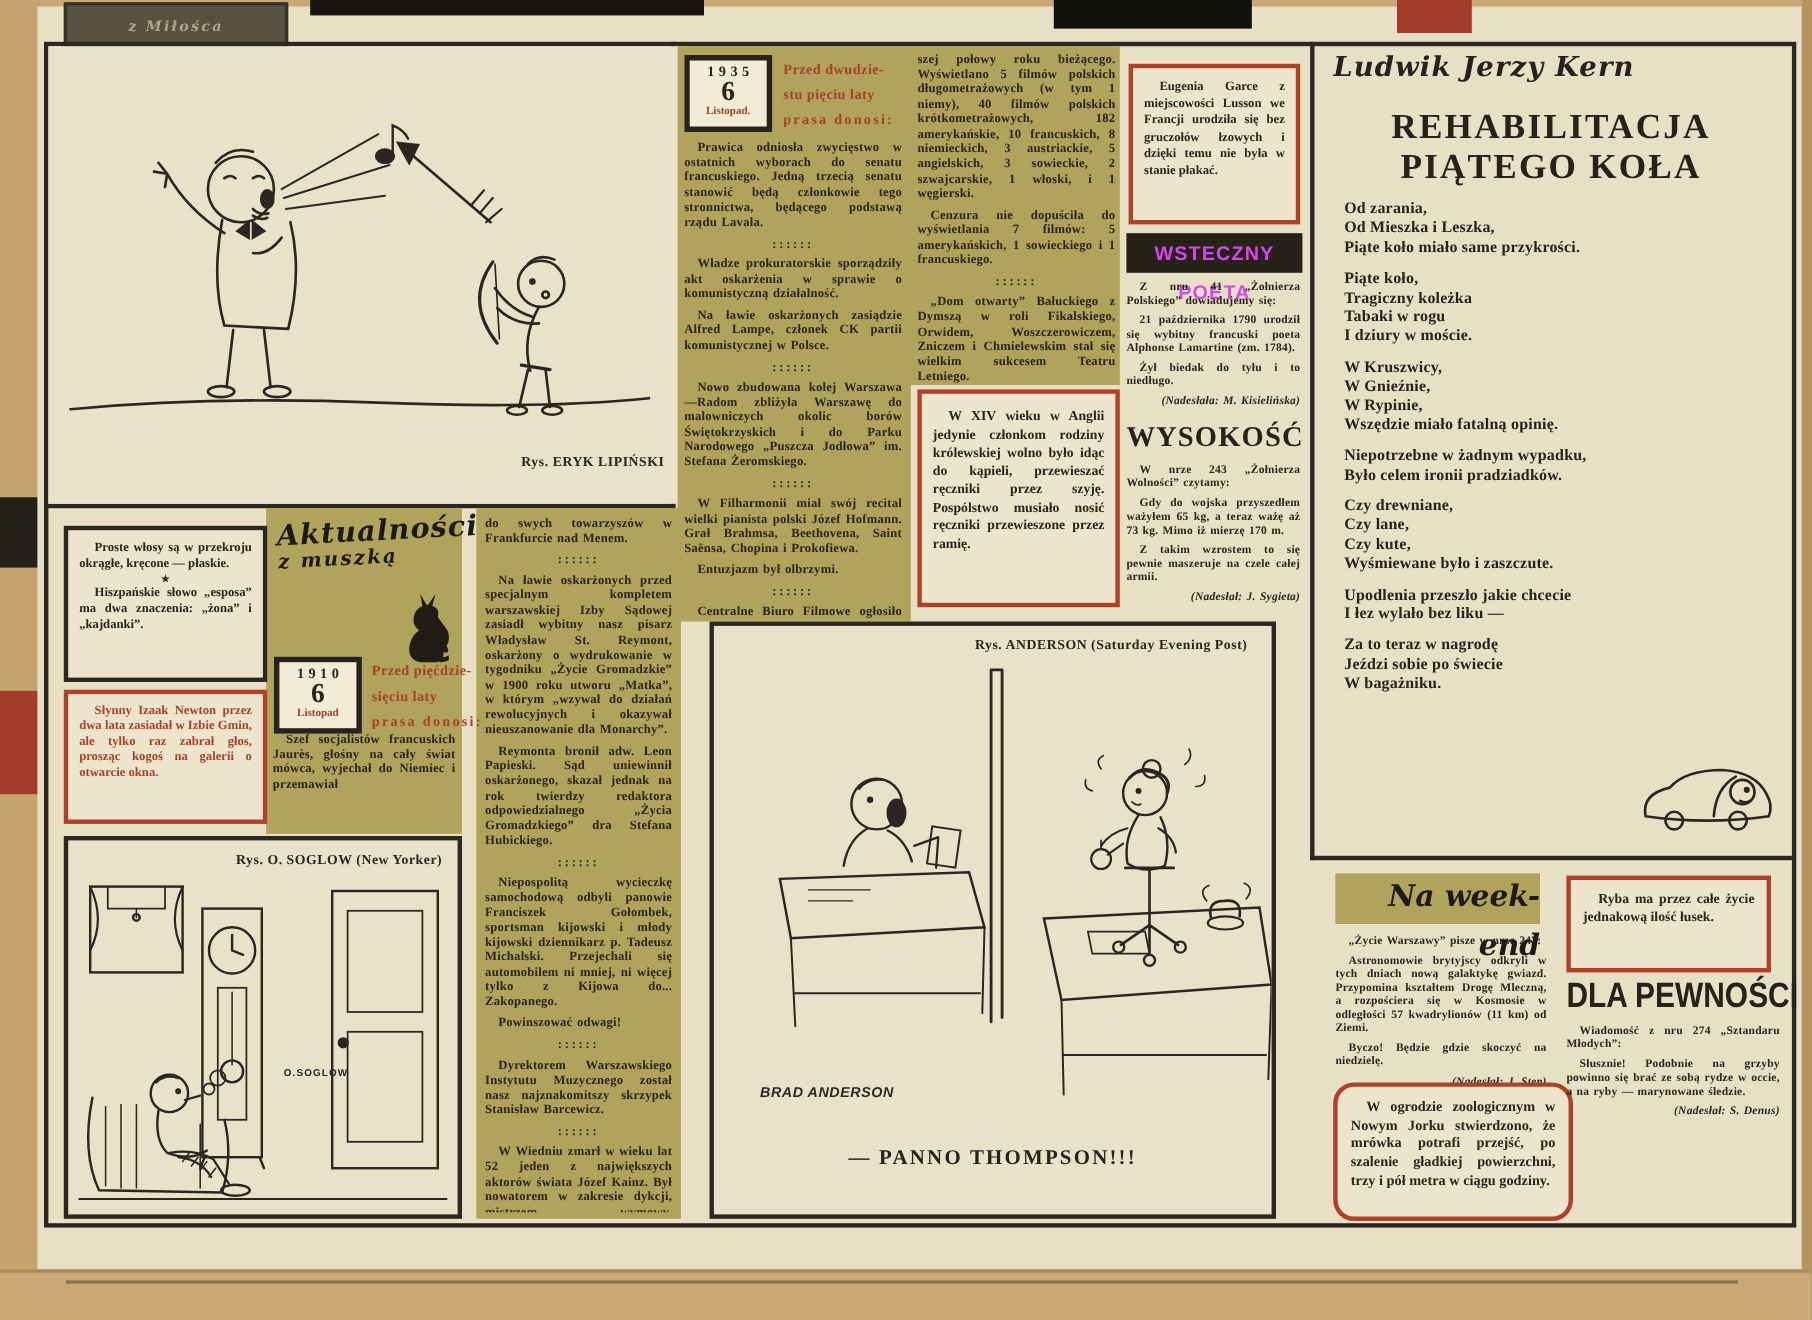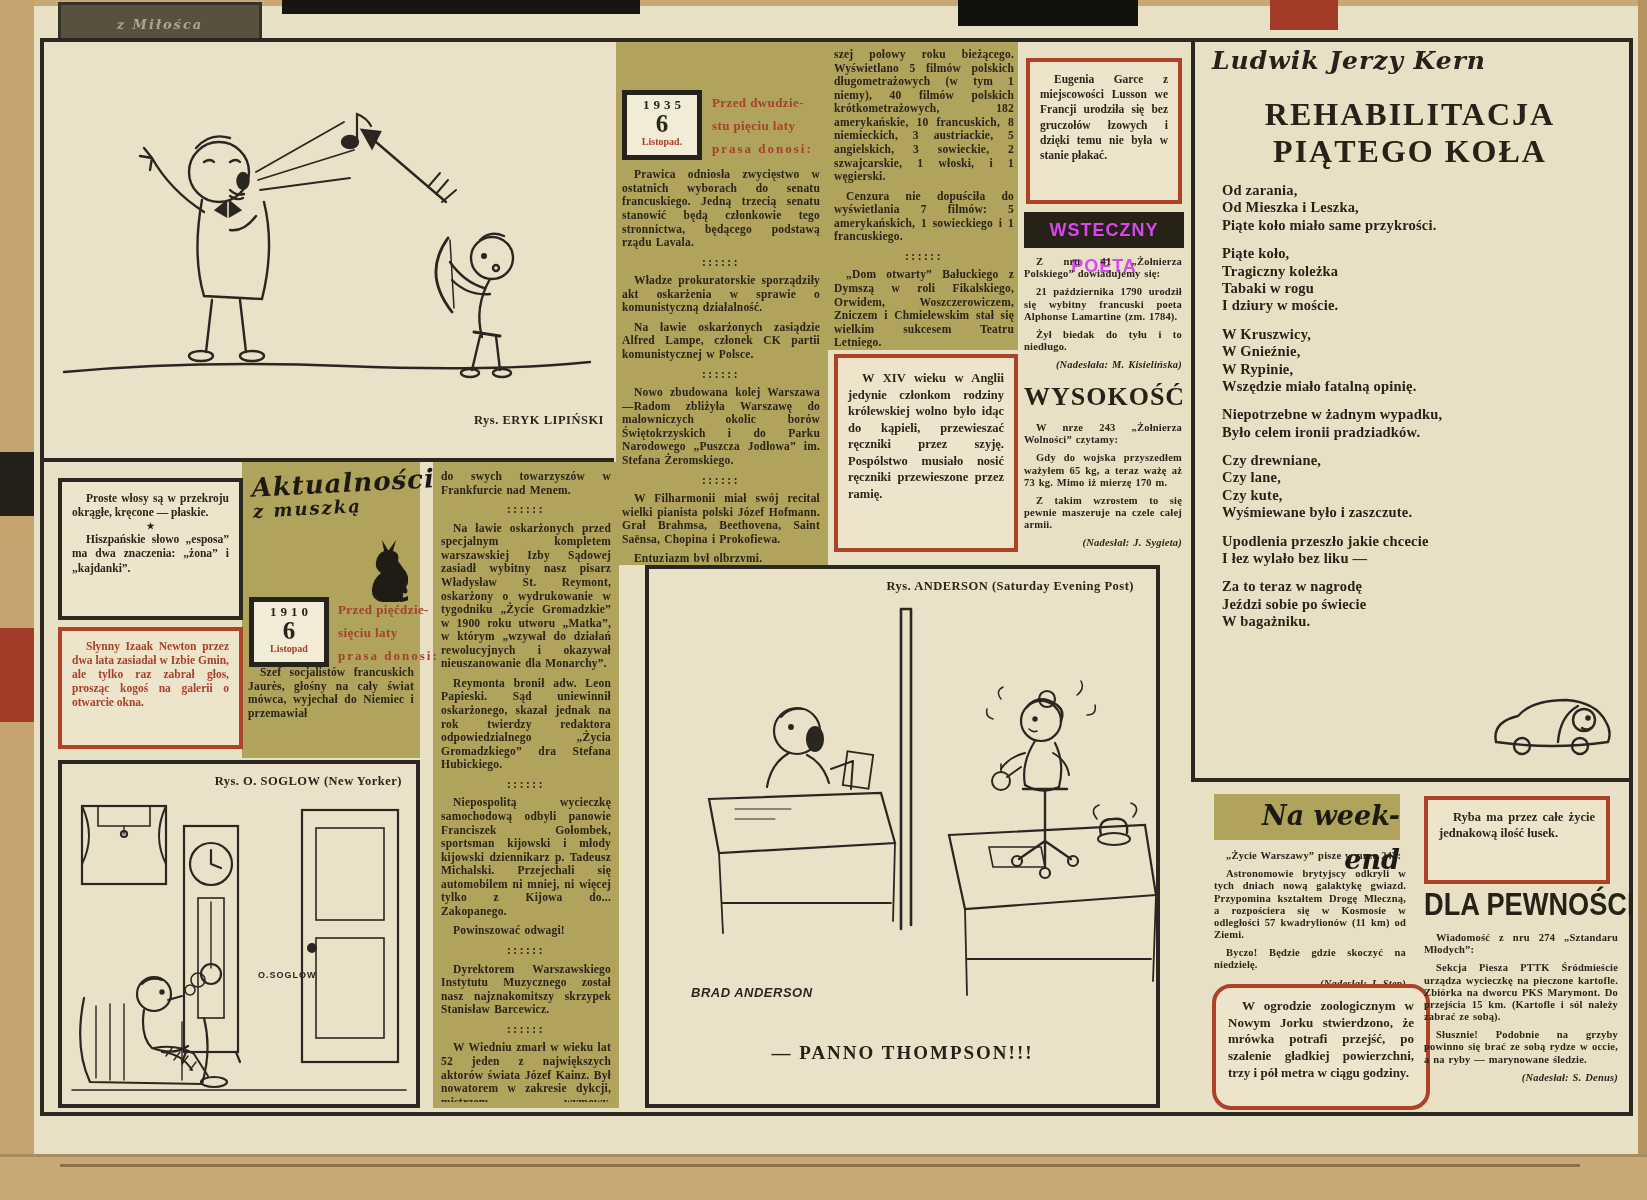--- a/index.html
+++ b/index.html
@@ -102,21 +102,21 @@
     </svg>
     <div class="abs caption" style="right:16px;bottom:30px;">Rys. ERYK LIPIŃSKI</div>
   </div>
 
   <div class="abs olive" style="left:616px;top:42px;width:402px;height:308px;"></div>
   <div class="abs olive" style="left:616px;top:350px;width:212px;height:215px;"></div>
   <div class="abs olive" style="left:242px;top:462px;width:178px;height:296px;"></div>
   <div class="abs olive" style="left:433px;top:462px;width:186px;height:646px;"></div>
 
   <div class="abs" style="left:622px;top:50px;width:198px;height:512px;overflow:hidden;">
-    <div style="display:flex;margin-top:40px;">
+    <div style="display:flex;">
       <div class="datebox">
         <div class="yr">1935</div>
         <div class="dy">6</div>
         <div class="mo">Listopad.</div>
       </div>
       <div class="datelabel" style="margin-left:10px;padding-top:2px;">
         <div>Przed dwudzie-</div>
         <div>stu pięciu laty</div>
         <div style="letter-spacing:2px;">prasa donosi:</div>
       </div>
@@ -355,18 +355,17 @@
   <div class="abs redbox" style="left:1212px;top:984px;width:186px;height:98px;padding:10px 12px;border-radius:19px;">
     <div class="boxtext" style="font-size:13px;line-height:1.28;">W ogrodzie zoologicznym w Nowym Jorku stwierdzono, że mrówka potrafi przejść, po szalenie gładkiej powierzchni, trzy i pół metra w ciągu godziny.</div>
   </div>
 
   <div class="abs redbox" style="left:1424px;top:796px;width:156px;height:62px;padding:9px 11px;">
     <div class="boxtext" style="font-size:12.5px;line-height:1.3;">Ryba ma przez całe życie jednakową ilość łusek.</div>
   </div>
   <div class="abs h-sans" style="left:1424px;top:886px;font-size:32px;letter-spacing:0;transform:scaleX(.85);transform-origin:left;white-space:nowrap;">DLA PEWNOŚCI</div>
   <div class="abs body smallbody" style="left:1424px;top:932px;width:194px;height:172px;overflow:hidden;">
     <p>Wiadomość z nru 274 „Sztandaru Młodych”:</p>
-    <p>Sekcja Piesza PTTK Śródmieście urządza wycieczkę na pieczone kartofle. Zbiórka na dworcu PKS Marymont. Do przejścia 15 km. (Kartofle i sól należy zabrać ze sobą).</p>
     <p>Słusznie! Podobnie na grzyby powinno się brać ze sobą rydze w occie, a na ryby — marynowane śledzie.</p>
     <p class="sender">(Nadesłał: S. Denus)</p>
   </div>
 
 </div>
 
 </body></html>

